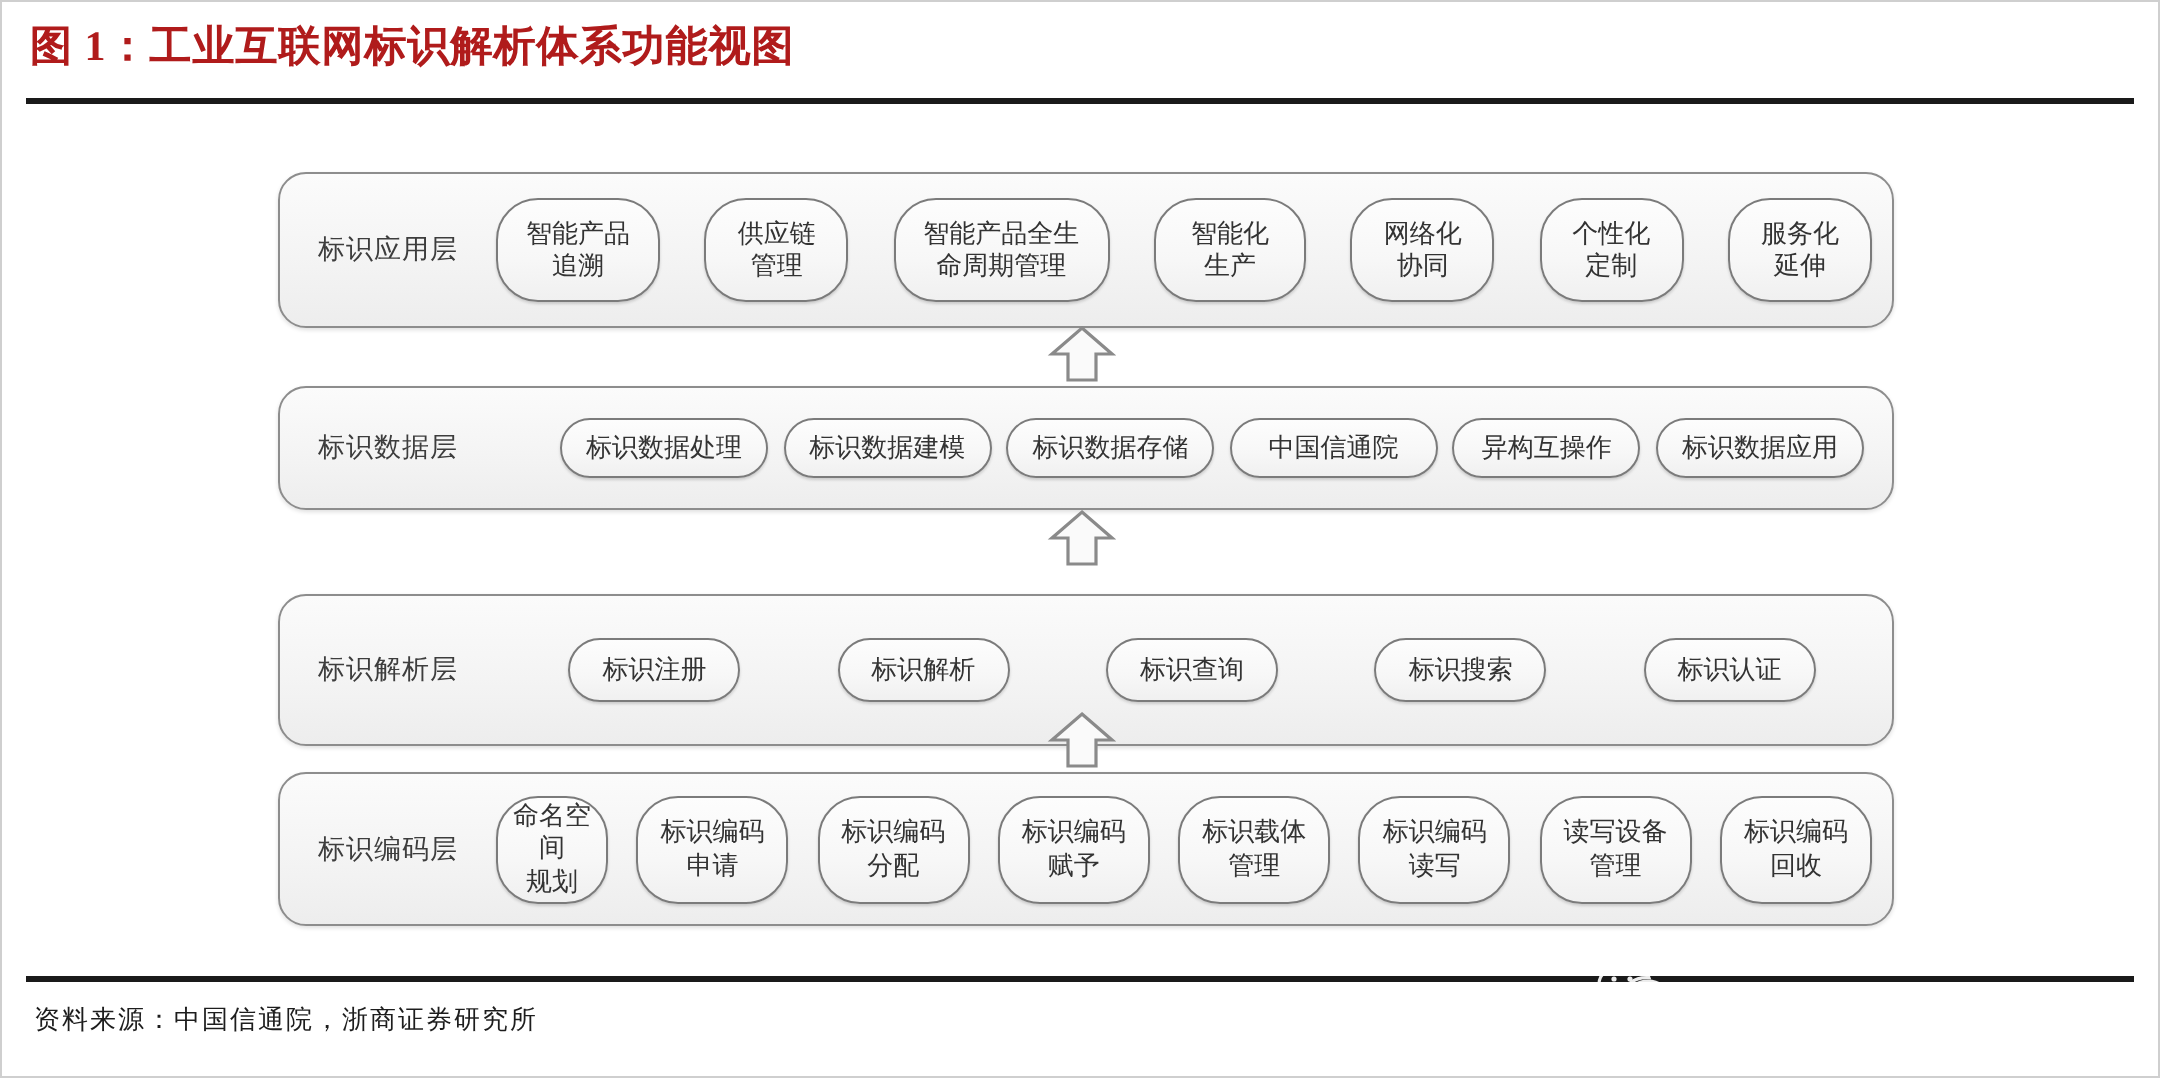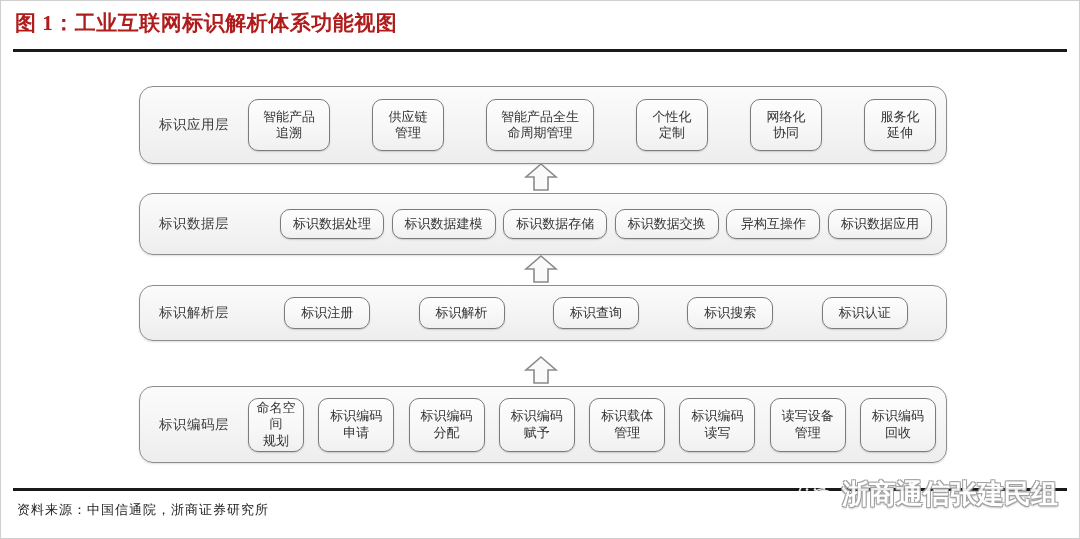--- a/index.html
+++ b/index.html
@@ -54,36 +54,36 @@
   .cells{
     flex:1 1 auto;
     display:flex;align-items:center;
     justify-content:space-between;
     padding-right:10px;
     height:100%;
   }
   .cell{
     box-sizing:border-box;
     border:1.4px solid #7b7b7b;
-    border-radius:10px;
+    border-radius:21px;
     background:linear-gradient(180deg,#fdfdfd 0%,#f7f7f7 60%,#f0f0f0 100%);
     box-shadow:0 1px 1.5px rgba(0,0,0,.16);
     display:flex;align-items:center;justify-content:center;
     text-align:center;
     color:#333333;
     font-size:13px;
     line-height:1.25;
     font-family:"Liberation Serif","DejaVu Serif",serif;
     padding:2px 4px;
     white-space:pre-line;
   }
   
   #layer-0{top:9px;height:78px;}
   #layer-1{top:116px;height:62px;gap:32px;}
-  #layer-2{top:208px;height:56px;}
+  #layer-2{top:220px;height:76px;}
   #layer-3{top:309px;height:77px;}
 
   #layer-0 .cell{height:52px;}
   #layer-1 .cell{height:30px;}
   #layer-2 .cell{height:32px;}
   #layer-3 .cell{height:54px;}
 
   #layer-1 .cells,#layer-2 .cells{padding-right:14px;}
   #layer-2 .cells{justify-content:space-around;padding-left:12px;}
 
@@ -143,42 +143,44 @@
 
     <div class="layer" id="layer-0">
       <div class="layer-label">标识应用层</div>
       <div class="cells">
         <div class="cell" style="width:82px">智能产品
 追溯</div>
         <div class="cell" style="width:72px">供应链
 管理</div>
         <div class="cell" style="width:108px">智能产品全生
 命周期管理</div>
+        <div class="cell" style="width:76px">智能化
+生产</div>
+        <div class="cell" style="width:72px">网络化
+协同</div>
         <div class="cell" style="width:72px">个性化
 定制</div>
-        <div class="cell" style="width:72px">网络化
-协同</div>
         <div class="cell" style="width:72px">服务化
 延伸</div>
       </div>
     </div>
 
     <div class="arrow" id="arrow-0">
       <svg viewBox="0 0 36 30" aria-hidden="true">
         <polygon points="18,2 33,15 25,15 25,28 11,28 11,15 3,15" fill="#fafafa" stroke="#8a8a8a" stroke-width="1.6" stroke-linejoin="miter"></polygon>
       </svg>
     </div>
 
     <div class="layer" id="layer-1">
       <div class="layer-label">标识数据层</div>
       <div class="cells">
         <div class="cell" style="width:104px">标识数据处理</div>
         <div class="cell" style="width:104px">标识数据建模</div>
         <div class="cell" style="width:104px">标识数据存储</div>
-        <div class="cell" style="width:104px">标识数据交换</div>
+        <div class="cell" style="width:104px">中国信通院</div>
         <div class="cell" style="width:94px">异构互操作</div>
         <div class="cell" style="width:104px">标识数据应用</div>
       </div>
     </div>
 
     <div class="arrow" id="arrow-1">
       <svg viewBox="0 0 36 30" aria-hidden="true">
         <polygon points="18,2 33,15 25,15 25,28 11,28 11,15 3,15" fill="#fafafa" stroke="#8a8a8a" stroke-width="1.6" stroke-linejoin="miter"></polygon>
       </svg>
     </div>
@@ -231,16 +233,15 @@
     <div class="wm-icon">
       <svg viewBox="0 0 40 30" aria-hidden="true">
         <path d="M15 4C8.5 4 3.5 8 3.5 13c0 2.8 1.7 5.3 4.3 6.9L6.6 23.5l4.3-2.2c1.3.35 2.7.55 4.1.55.5 0 1 -.03 1.5-.08C16.2 20.7 16 19.7 16 18.7c0-5 5-8.9 11.2-8.9.45 0 .9.02 1.3.07C27.4 6.5 21.8 4 15 4z" fill="none" stroke="#ffffff" stroke-width="1.6"></path>
         <circle cx="11" cy="10.5" r="1.3" fill="#ffffff"></circle>
         <circle cx="19" cy="10.5" r="1.3" fill="#ffffff"></circle>
         <path d="M28 11.5c-5.5 0-10 3.4-10 7.6 0 4.2 4.5 7.6 10 7.6 1.2 0 2.4-.17 3.5-.48l3.6 1.9-1-2.9c2.3-1.4 3.9-3.6 3.9-6.1 0-4.2-4.5-7.6-10-7.6z" fill="none" stroke="#ffffff" stroke-width="1.6"></path>
         <circle cx="25" cy="17.5" r="1.1" fill="#ffffff"></circle>
         <circle cx="31.5" cy="17.5" r="1.1" fill="#ffffff"></circle>
       </svg>
     </div>
-    <div class="wm-text">浙商通信张建民组</div>
   </div>
 
 </div>
 
 </body></html>

